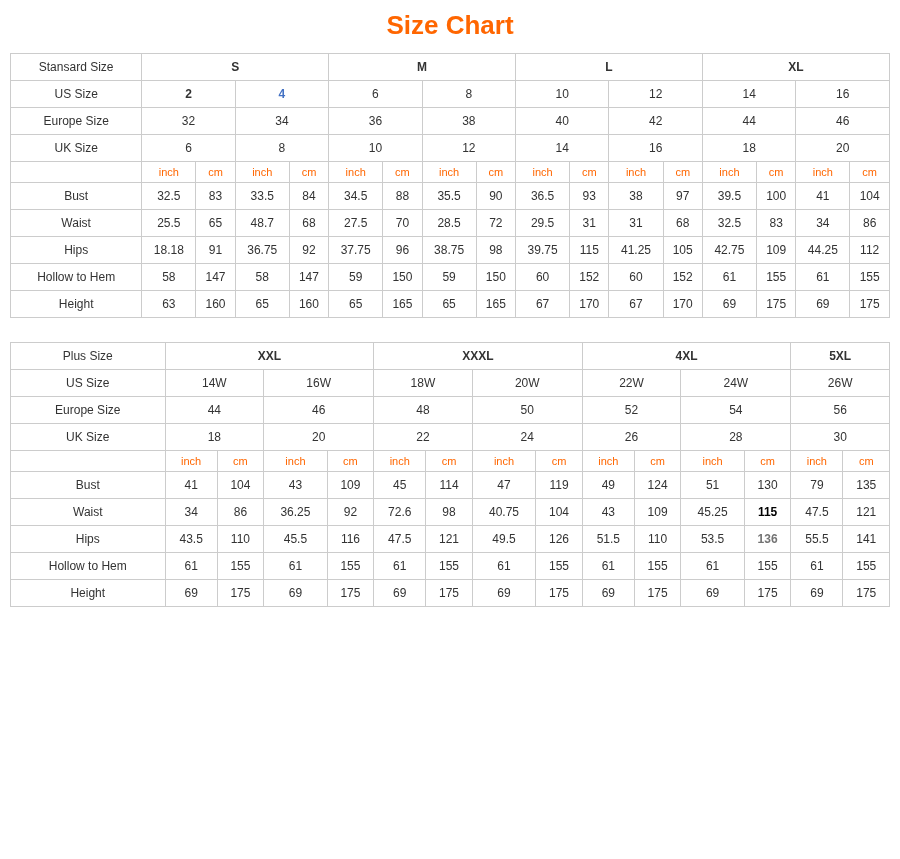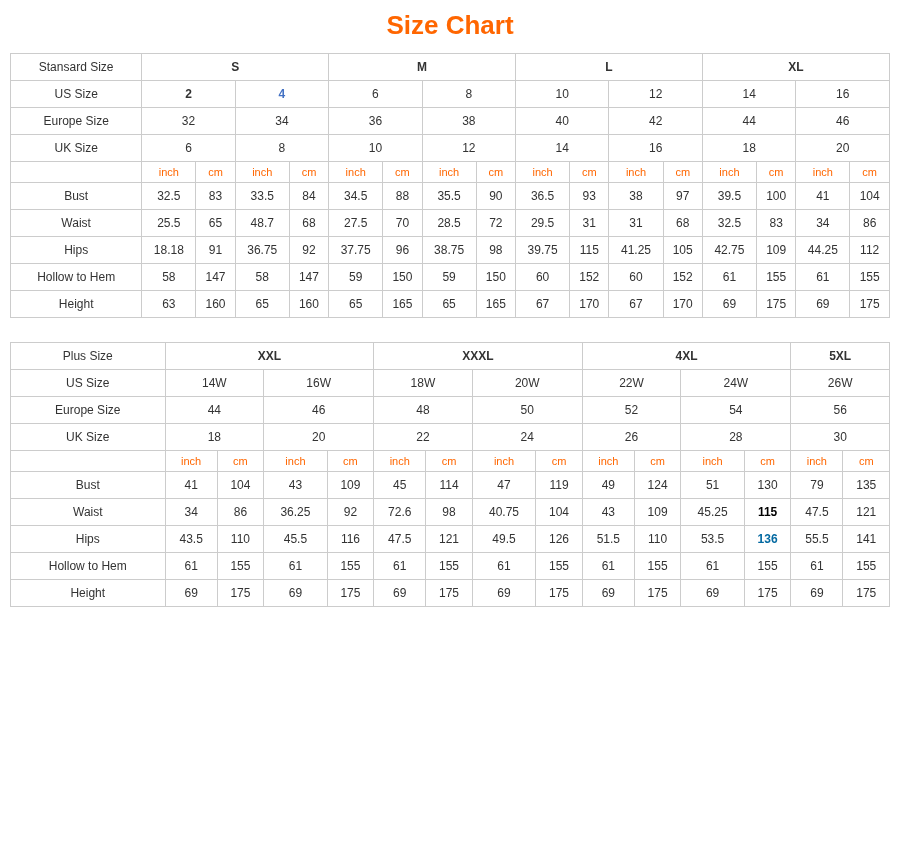--- a/index.html
+++ b/index.html
@@ -336,21 +336,21 @@
         <td>110</td>
         <td>45.5</td>
         <td>116</td>
         <td>47.5</td>
         <td>121</td>
         <td>49.5</td>
         <td>126</td>
         <td>51.5</td>
         <td>110</td>
         <td>53.5</td>
-        <td style="color:#0369a1;font-weight:bold;">136</td>
+        <td style="color:#737373;font-weight:bold;">136</td>
         <td>55.5</td>
         <td>141</td>
       </tr>
 
       <tr>
         <td class="row-label">Hollow to Hem</td>
         <td>61</td>
         <td>155</td>
         <td>61</td>
         <td>155</td>

